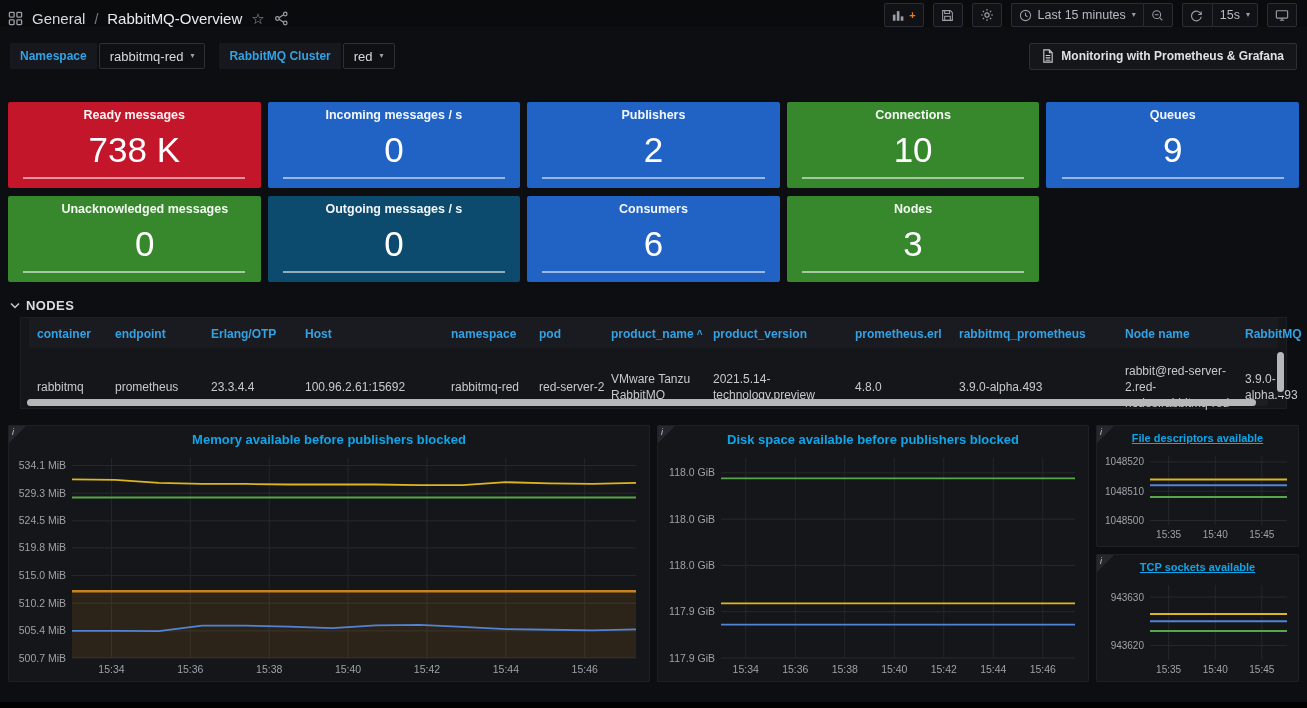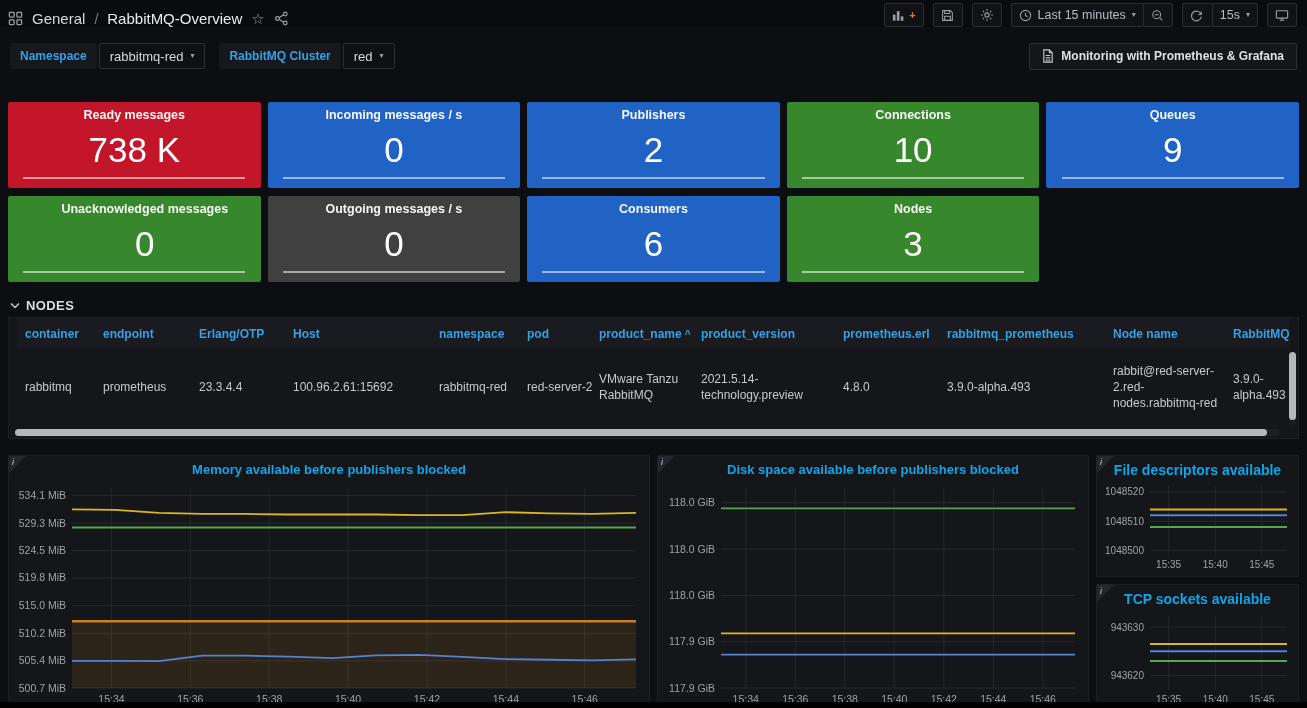--- a/index.html
+++ b/index.html
@@ -35,42 +35,42 @@
 
   
   .stats-grid { margin:31px 8px 0; display:grid; grid-template-columns:repeat(5,1fr); grid-auto-rows:86px; gap:8px 7px; }
   .stat { position:relative; border-radius:2px; display:flex; flex-direction:column; align-items:center; padding-top:6px; cursor:pointer; }
   .stat-title { font-size:12.5px; font-weight:700; color:rgba(255,255,255,0.95); }
   .stat-value { flex:1; display:flex; align-items:center; font-size:35px; font-weight:500; color:#fff; padding-bottom:10px; }
   .stat-line { position:absolute; bottom:9px; left:6%; right:6%; height:2px; background:rgba(255,255,255,0.55); }
 
   
   .nodes-header { margin:16px 10px 4px; display:flex; align-items:center; gap:6px; font-size:13px; font-weight:700; color:#dcdde0; letter-spacing:.4px; cursor:pointer; }
-  .table-panel { margin:0 8px; height:122px; background:#141619; border:1px solid #1d1f24; position:relative; padding:0 8px; }
+  .table-panel { margin:0 20px; height:92px; background:#141619; border:1px solid #1d1f24; position:relative; padding:0 8px; }
   .thead, .trow { display:grid; grid-template-columns:72px 90px 88px 140px 82px 66px 96px 136px 98px 160px 114px 78px 1fr; column-gap:6px; }
   .thead { padding:9px 8px 7px; background:#191b20; }
   .th { color:#33a2e5; font-size:12px; font-weight:700; cursor:pointer; white-space:nowrap; overflow:hidden; }
   .sort-caret { font-size:10px; color:#33a2e5; margin-left:3px; }
   .trow { padding:4px 8px; align-items:center; height:78px; }
   .td { color:#c8c9cb; font-size:12px; line-height:1.35; word-break:break-word; }
   .hscroll { position:absolute; left:6px; right:18px; bottom:2px; height:7px; background:#1c1e22; border-radius:4px; }
   .hscroll .thumb { height:7px; width:99%; background:#b6b7b9; border-radius:4px; cursor:pointer; }
   .vscroll { position:absolute; right:2px; top:34px; bottom:12px; width:7px; background:#1c1e22; border-radius:4px; }
   .vscroll .thumb { width:7px; height:92%; background:#b6b7b9; border-radius:4px; cursor:pointer; }
 
   
   .charts-row { margin:16px 8px 0; display:flex; gap:7px; height:257px; }
   .panel { background:#141619; border:1px solid #1e2025; position:relative; border-radius:1px; }
   .chart-lg { flex:0 0 642px; }
   .chart-md { flex:0 0 432px; }
   .right-col { flex:1; display:flex; flex-direction:column; gap:7px; }
   .chart-sm1 { height:122px; }
   .chart-sm2 { flex:1; }
   .panel-title { text-align:center; color:#0ea5e9; font-size:13px; font-weight:700; padding-top:6px; cursor:pointer; }
-  .chart-sm1 .panel-title, .chart-sm2 .panel-title { font-size:14px; }
+  .chart-sm1 .panel-title, .chart-sm2 .panel-title { font-size:11px;text-decoration:underline; }
   .plot { position:absolute; left:3px; right:3px; top:24px; bottom:3px; }
   .corner-fold { position:absolute; top:0; left:0; width:0; height:0; border-top:17px solid #24272d; border-right:17px solid transparent; }
   .corner-i { position:absolute; top:0; left:3px; font-size:9px; font-style:italic; color:#c5c7cb; line-height:12px; }
   .footer-strip { position:absolute; left:0; right:0; bottom:0; height:6px; background:#000; }
 </style>
 </head>
 <body>
 
 <div class="app">
 
@@ -222,21 +222,21 @@
       <div class="stat" style="background: rgb(33, 99, 197);">
         <div class="stat-title">Queues</div>
         <div class="stat-value">9</div>
         <div class="stat-line"></div>
       </div>
       <div class="stat" style="background: rgb(55, 135, 45); padding-left: 21px;">
         <div class="stat-title">Unacknowledged messages</div>
         <div class="stat-value">0</div>
         <div class="stat-line"></div>
       </div>
-      <div class="stat" style="background: #404040; justify-content: center;">
+      <div class="stat" style="background: #0c4a6e; justify-content: center;">
         <div class="stat-title">Outgoing messages / s</div>
         <div class="stat-value">0</div>
         <div class="stat-line"></div>
       </div>
       <div class="stat" style="background: rgb(33, 99, 197);">
         <div class="stat-title">Consumers</div>
         <div class="stat-value">6</div>
         <div class="stat-line"></div>
       </div>
       <div class="stat" style="background: rgb(55, 135, 45);">

